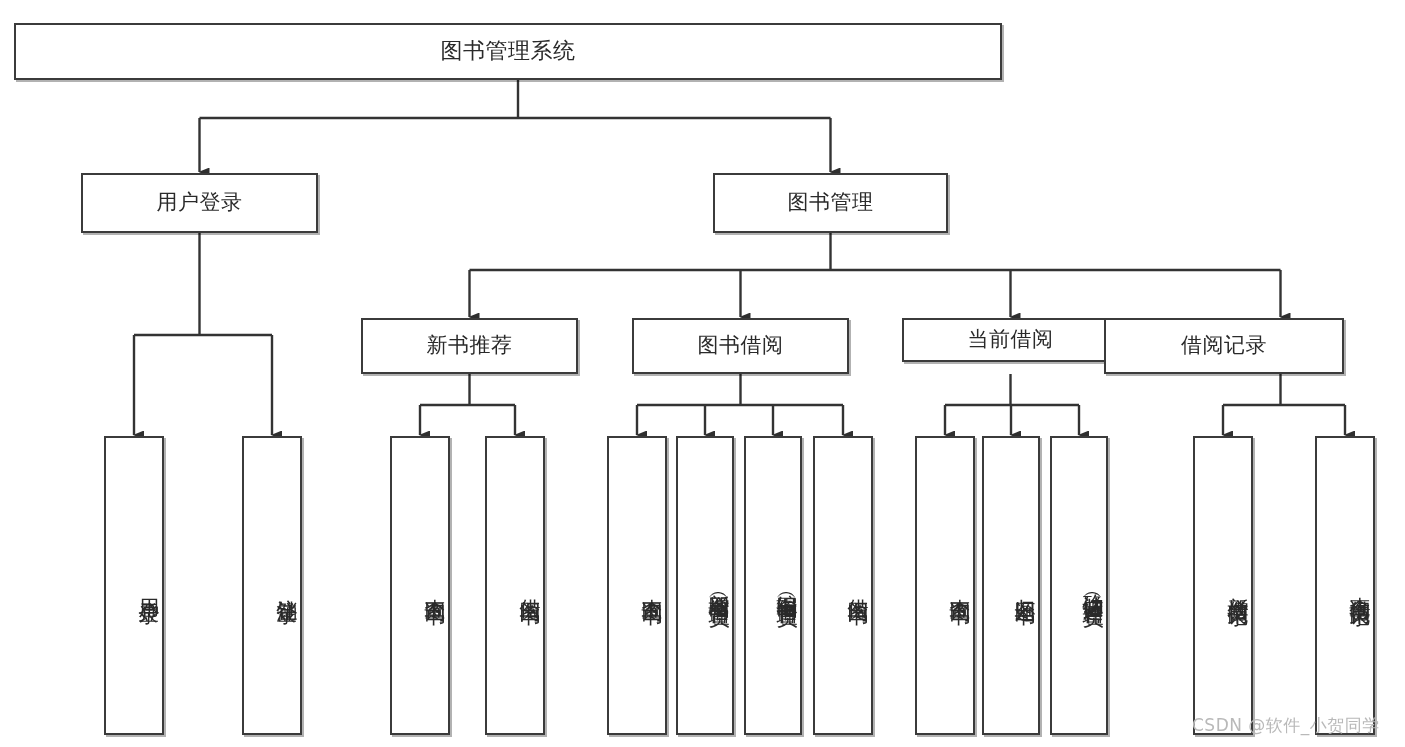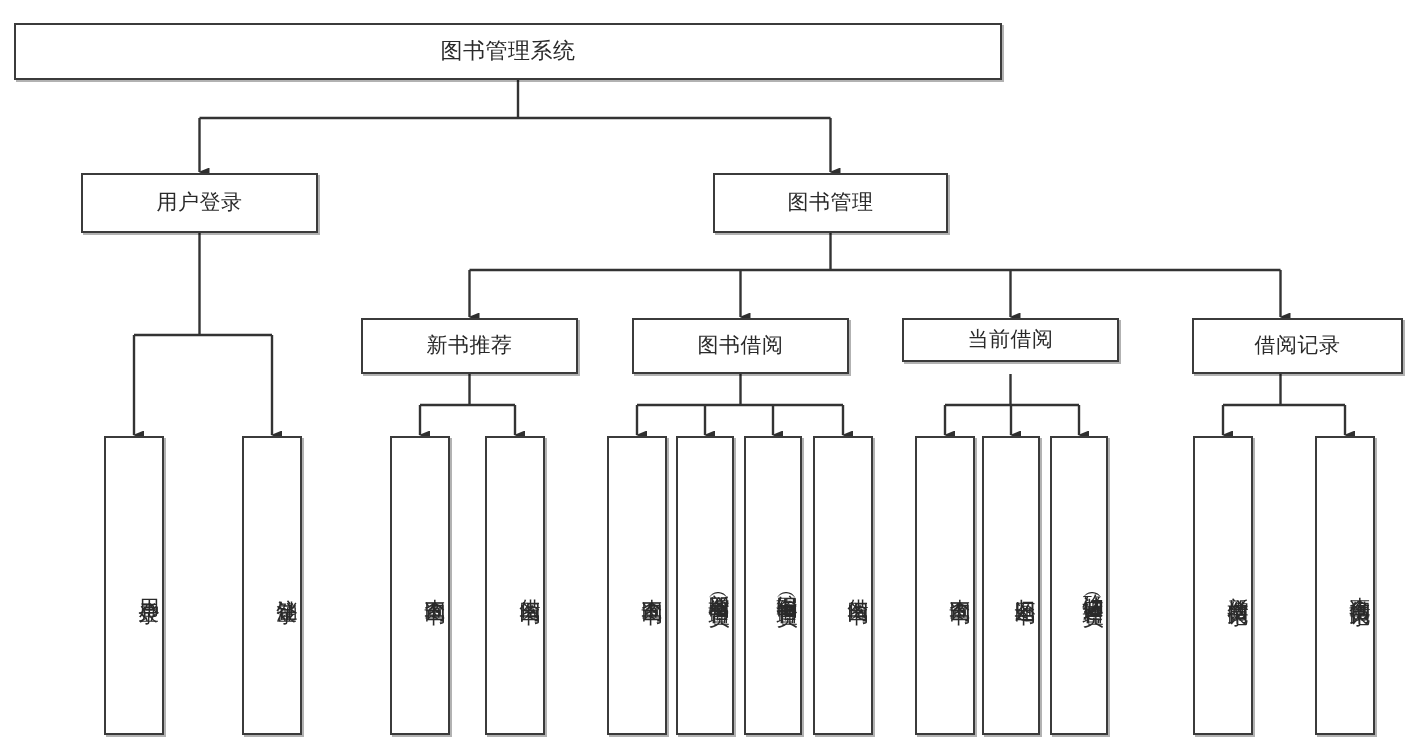--- a/index.html
+++ b/index.html
@@ -126,21 +126,21 @@
       </div>
       <div class="node horiz" style="left: 361px; top: 318px; width: 217px; height: 56px; align-items: center;">
         <span>新书推荐</span>
       </div>
       <div class="node horiz" style="left: 632px; top: 318px; width: 217px; height: 56px;">
         <span>图书借阅</span>
       </div>
       <div class="node horiz" style="left: 902px; top: 318px; width: 217px; height: 44px;">
         <span>当前借阅</span>
       </div>
-      <div class="node horiz" style="left: 1192px; top: 318px; width: 211px; height: 56px;">
+      <div class="node horiz" style="left: 1104px; top: 318px; width: 240px; height: 56px;">
         <span>借阅记录</span>
       </div>
       <div class="node vert" style="left: 104px; top: 436px; width: 60px; height: 299px;">
         <span>用户登录</span>
       </div>
       <div class="node vert" style="left: 242px; top: 436px; width: 60px; height: 299px;">
         <span>注销登录</span>
       </div>
       <div class="node vert" style="left: 390px; top: 436px; width: 60px; height: 299px;">
         <span>查询图书</span>
@@ -170,14 +170,15 @@
         <span>确认归还（管理员）</span>
       </div>
       <div class="node vert" style="left: 1193px; top: 436px; width: 60px; height: 299px;">
         <span>新增借阅记录</span>
       </div>
       <div class="node vert" style="left: 1315px; top: 436px; width: 60px; height: 299px;">
         <span>查询借阅记录</span>
       </div>
     </div>
 
+  <div class="watermark" style="left:1192px; top:714px;">CSDN @软件_小贺同学</div>
 
 </div>
 
 </body></html>

